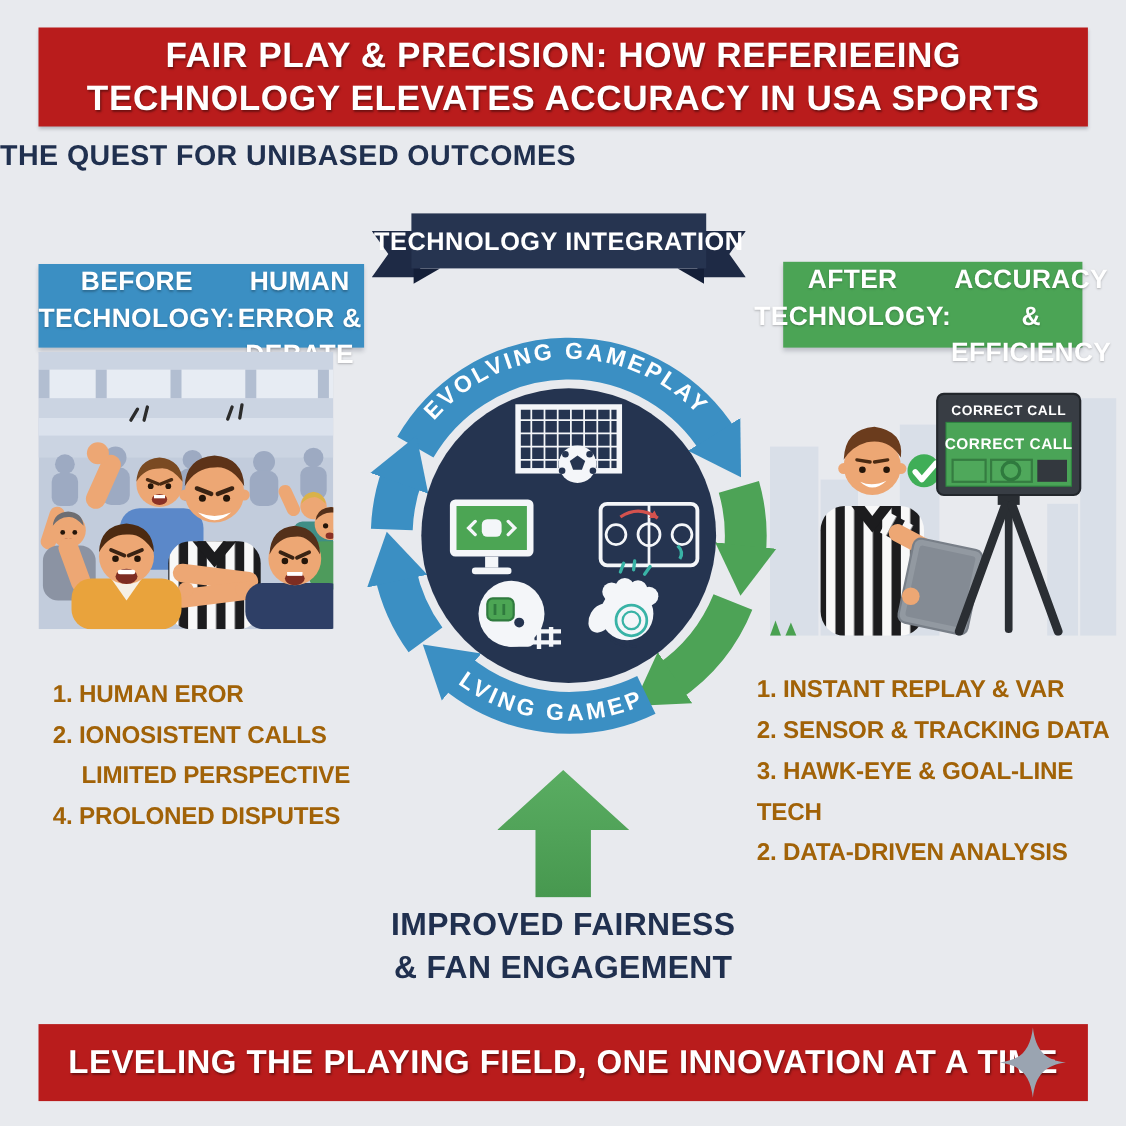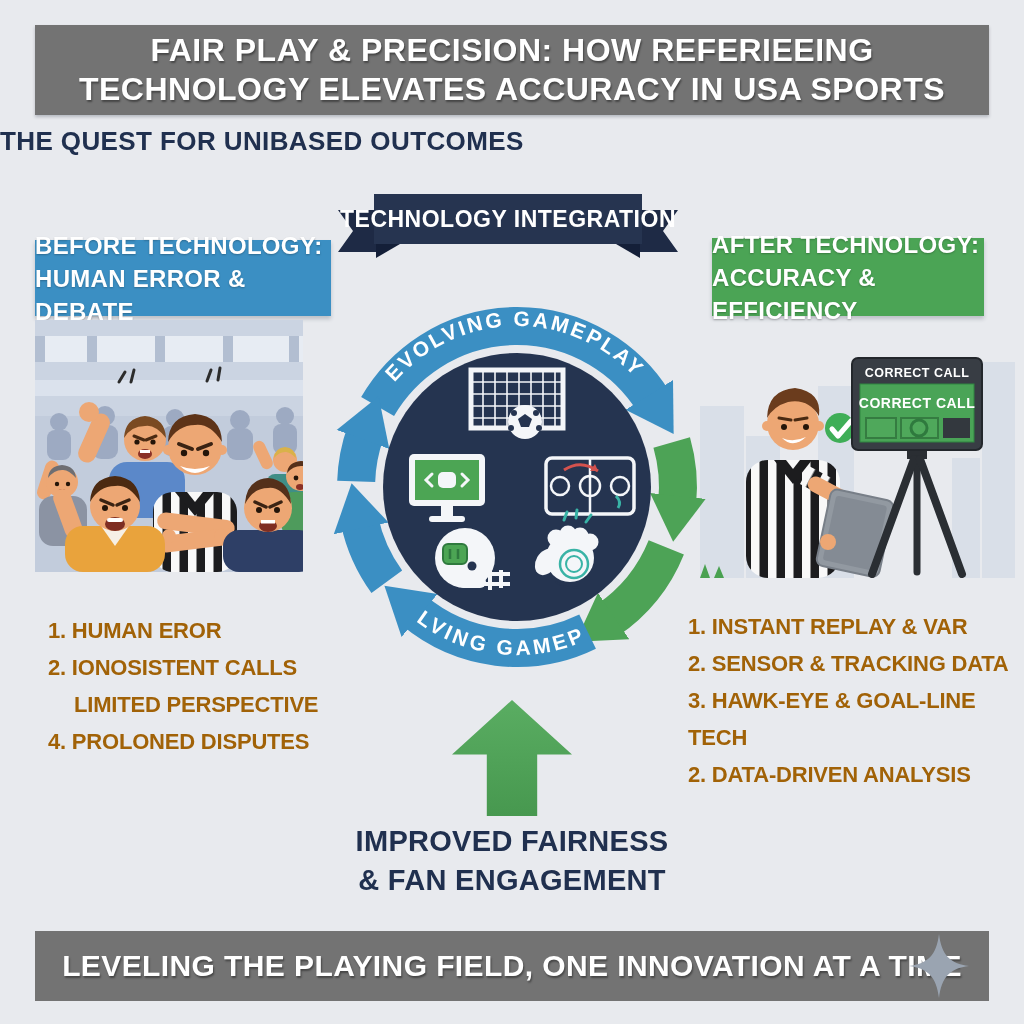--- a/index.html
+++ b/index.html
@@ -1,31 +1,31 @@
 <!DOCTYPE html>
 <html><head>
 <meta charset="utf-8">
 <style>
   html,body{margin:0;padding:0;background:#d8dbe1;}
   *{box-sizing:border-box;}
   .canvas{position:relative;width:1024px;height:1024px;background:#e8eaee;overflow:hidden;
           font-family:"Liberation Sans",sans-serif;font-weight:700;}
   
-  .band{position:absolute;left:35px;width:954px;background:#737373;color:#fff;}
+  .band{position:absolute;left:35px;width:954px;background:#b91c1c;color:#fff;}
   .band.top{top:25px;height:90px;display:flex;flex-direction:column;justify-content:center;
             text-align:center;box-shadow:0 2px 3px rgba(30,40,60,.25);}
   .band.top .l{font-size:32px;line-height:39px;letter-spacing:.5px;
                text-shadow:1px 2px 2px rgba(0,0,0,.4);}
   .subtitle{position:absolute;top:126px;left:0;width:100%;text-align:left;
             font-size:26px;color:#20304f;letter-spacing:.4px;}
   
   .ribbon{position:absolute;left:338px;top:186px;width:340px;height:76px;}
   .ribbon text{font-size:23px;font-weight:700;fill:#fff;letter-spacing:.5px;}
   
-  .panel-title{position:absolute;color:#fff;display:flex;flex-direction:column;
+  .panel-title{position:absolute;color:#fff;text-align:center;display:flex;flex-direction:row;
                justify-content:center;font-size:24px;line-height:33px;letter-spacing:.3px;
                box-shadow:0 3px 4px rgba(30,40,60,.22);text-shadow:0 1px 2px rgba(0,0,0,.25);}
   .panel-title.before{left:35px;top:240px;width:296px;height:76px;background:#3b8fc3;}
   .panel-title.after{left:712px;top:238px;width:272px;height:78px;background:#4ba455;}
   .illu{position:absolute;}
   .illu.left{left:35px;top:320px;}
   .illu.right{left:700px;top:328px;}
   
   .list{position:absolute;color:#a16207;font-size:22px;line-height:37px;letter-spacing:-.2px;}
   .list.left{left:48px;top:612px;width:310px;}

